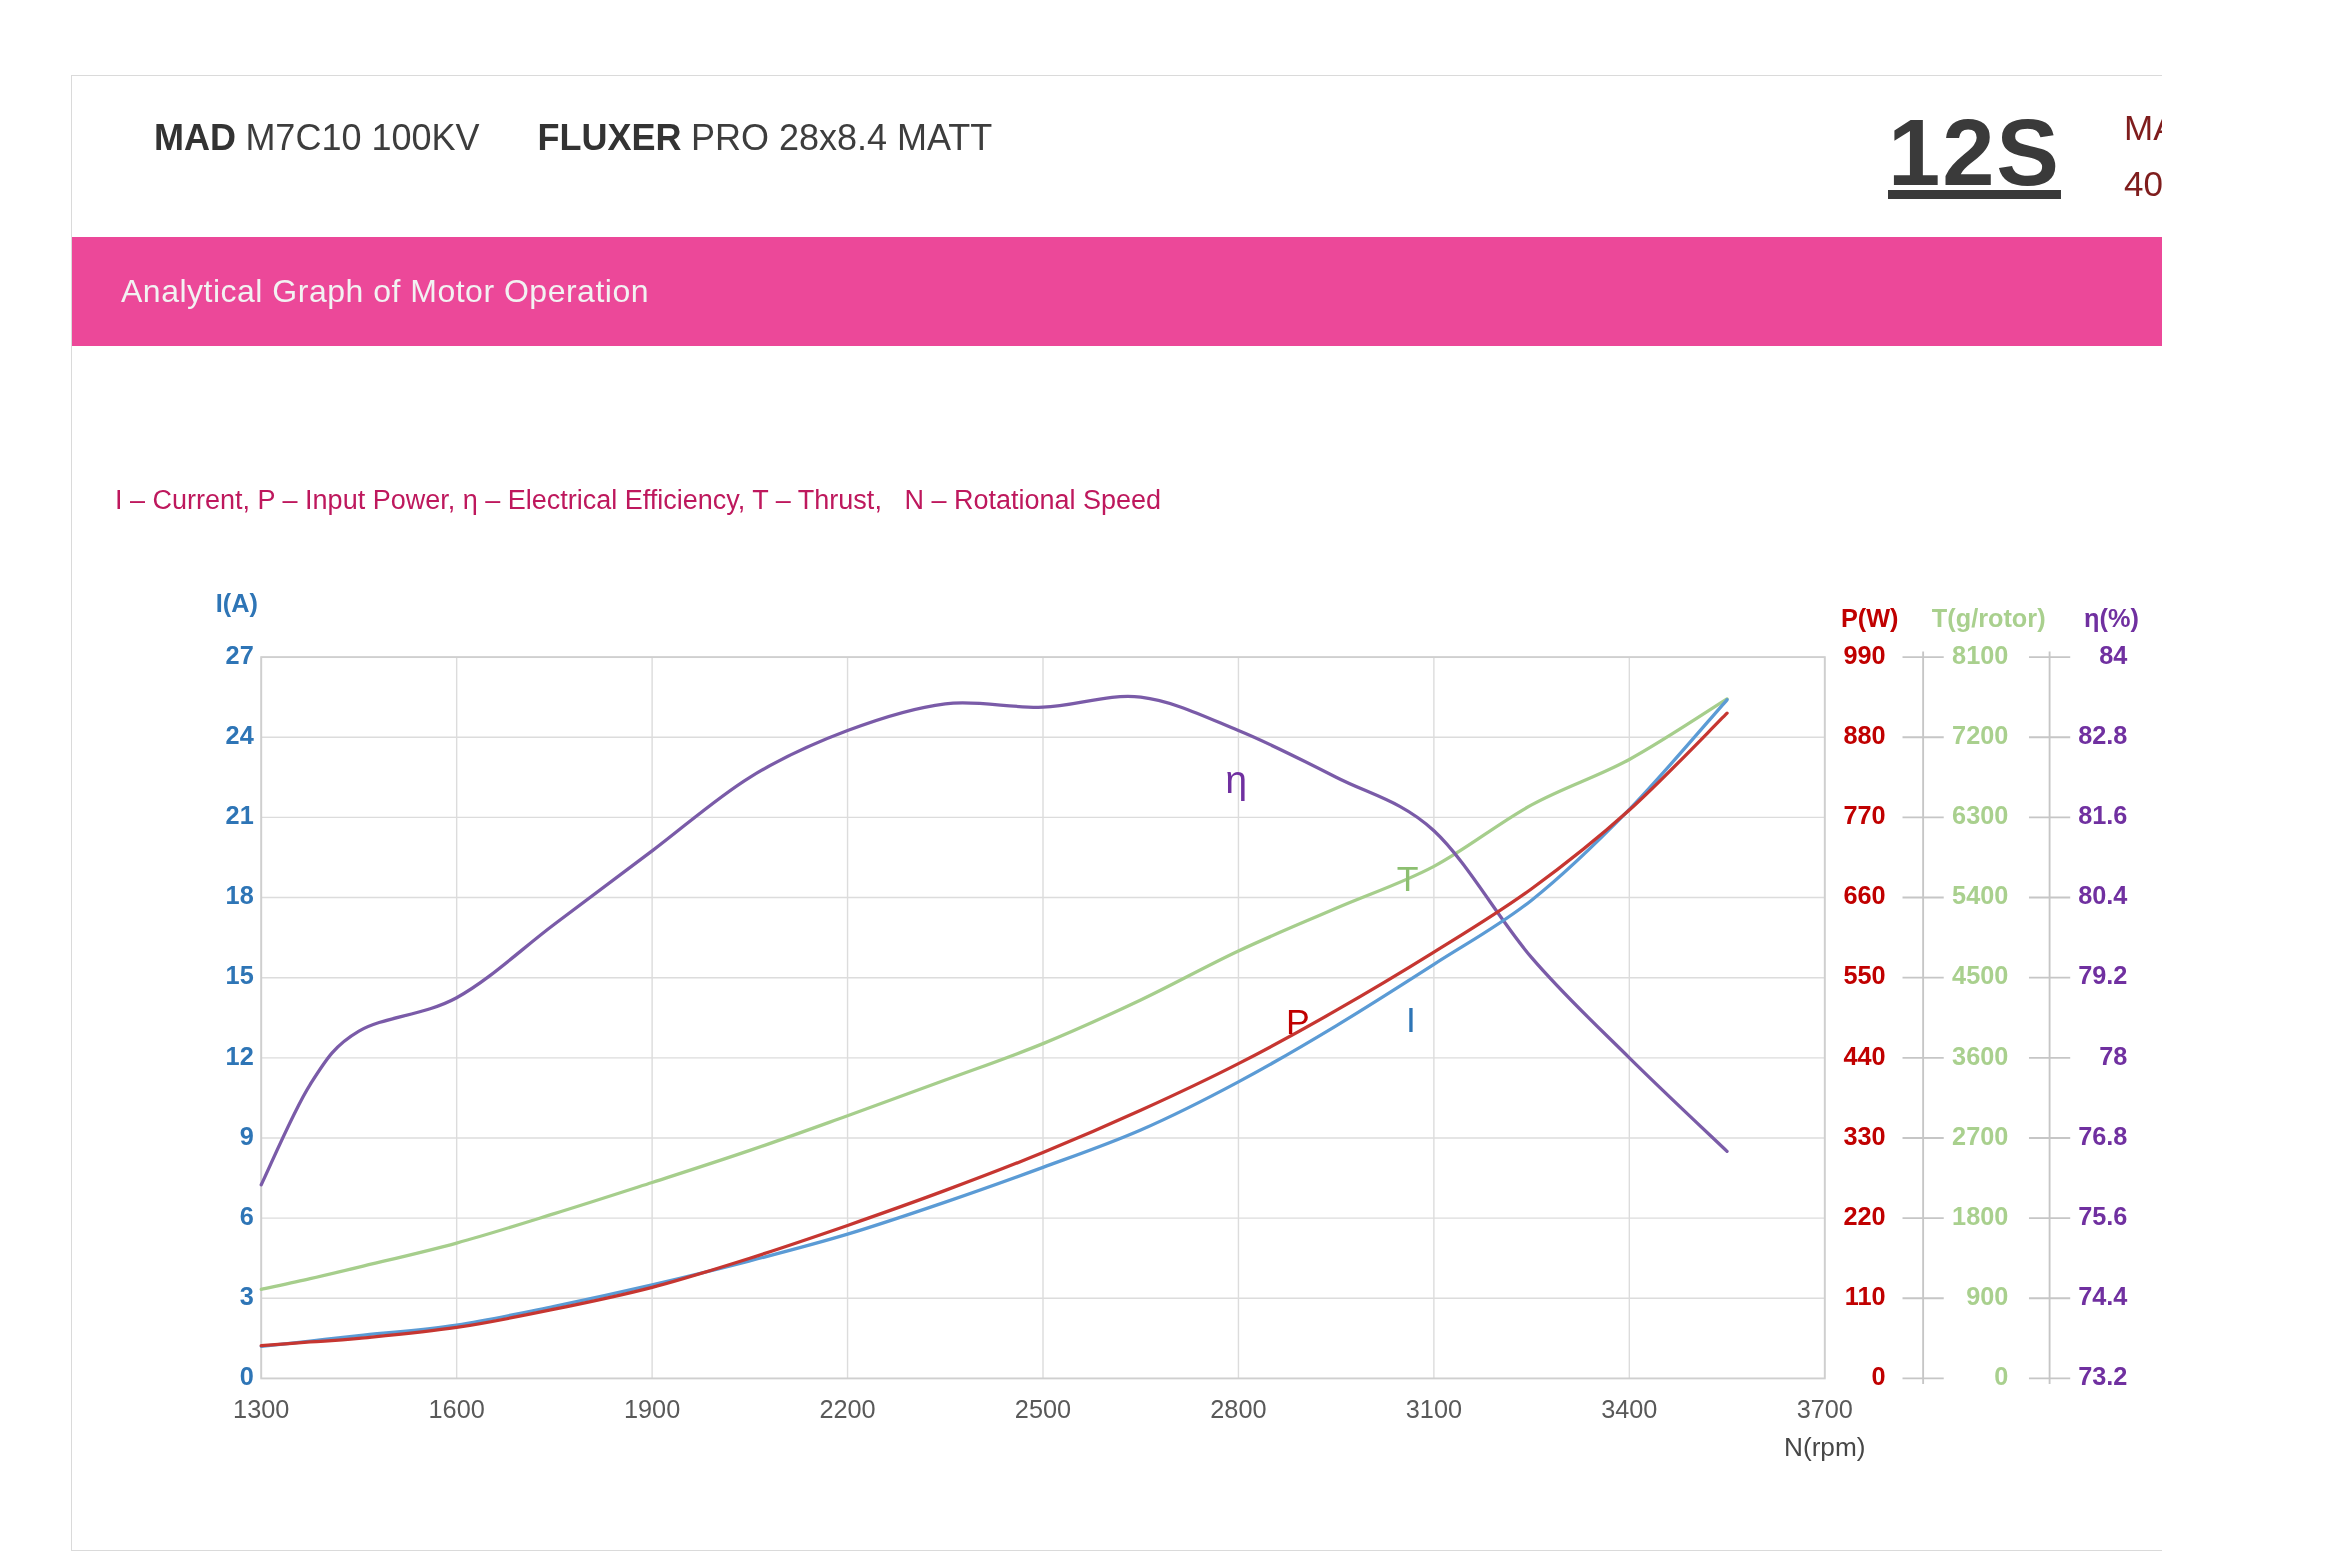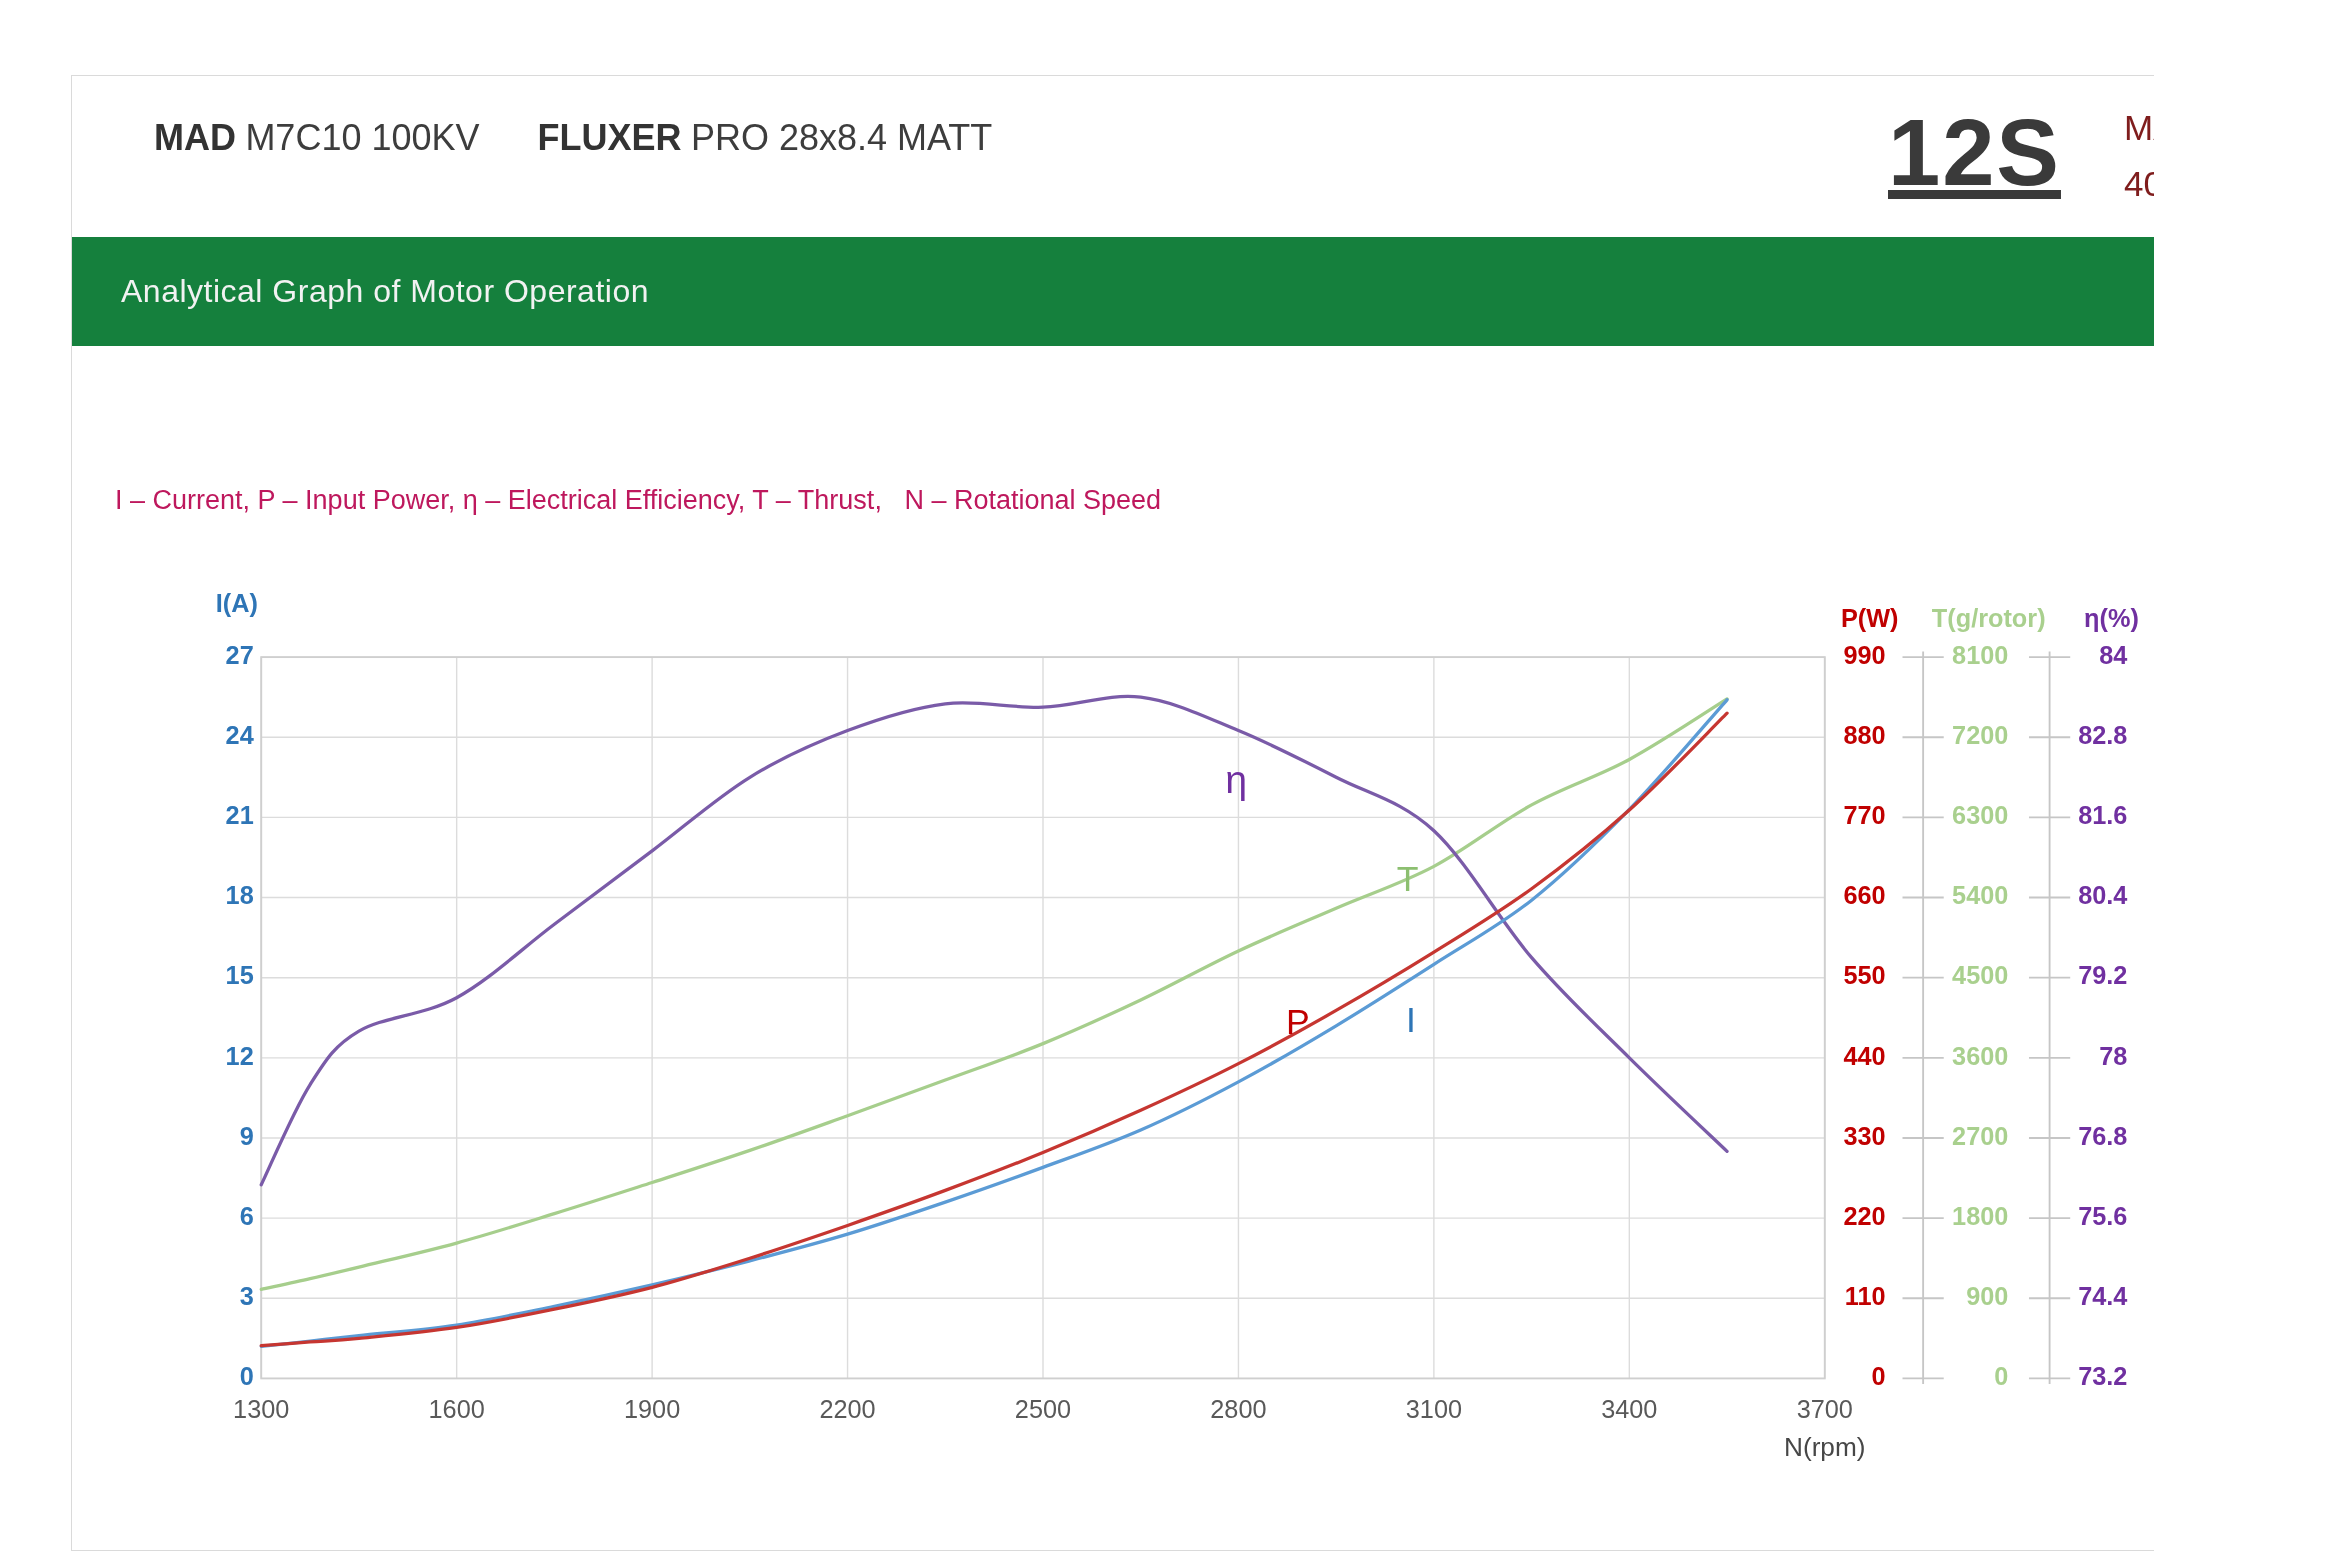--- a/index.html
+++ b/index.html
@@ -1,22 +1,22 @@
 <!DOCTYPE html>
 <html style="font-size:15px"><head>
 <meta charset="utf-8">
 <style>
   html,body{margin:0;padding:0;background:#ffffff;font-family:"Liberation Sans",sans-serif;}
-  #stage{position:relative;width:2154px;height:1564px;background:#ffffff;overflow:hidden;}
+  #stage{position:relative;width:2154px;height:1564px;background:#ffffff;overflow:hidden;padding-left:8px;}
   #card{position:absolute;left:71px;top:75px;width:2194px;height:1476px;border:1.9px solid #dadada;background:#ffffff;box-sizing:border-box;}
   .spec-row{position:absolute;left:82px;top:41px;display:flex;column-gap:58px;font-size:36px;color:#3d3d3d;white-space:nowrap;}
   .spec-row b{font-weight:bold;color:#333333;margin-right:9.4px;}
   .battery{position:absolute;left:1816px;top:22.5px;font-size:94px;font-weight:bold;color:#3a3a3a;letter-spacing:1.9px;text-decoration:underline;}
   .max-block{position:absolute;left:2052px;top:24px;font-size:35px;color:#7f1d1d;line-height:56px;}
-  .banner{position:absolute;left:0;top:161px;width:100%;height:109px;background:#15803d;}
+  .banner{position:absolute;left:0;top:161px;width:100%;height:109px;background:#ec4899;}
   .banner-title{position:absolute;left:49px;top:0;height:109px;line-height:109px;font-size:32px;color:#f2f2f2;letter-spacing:0.5px;}
   .notes{position:absolute;left:43px;top:309px;font-size:27px;color:#be185d;line-height:46px;white-space:pre-wrap;}
   svg{position:absolute;left:0;top:0;}
   svg text{font-family:"Liberation Sans",sans-serif;}
 </style>
 </head>
 <body>
 
 <div id="stage">
   <div id="card">

